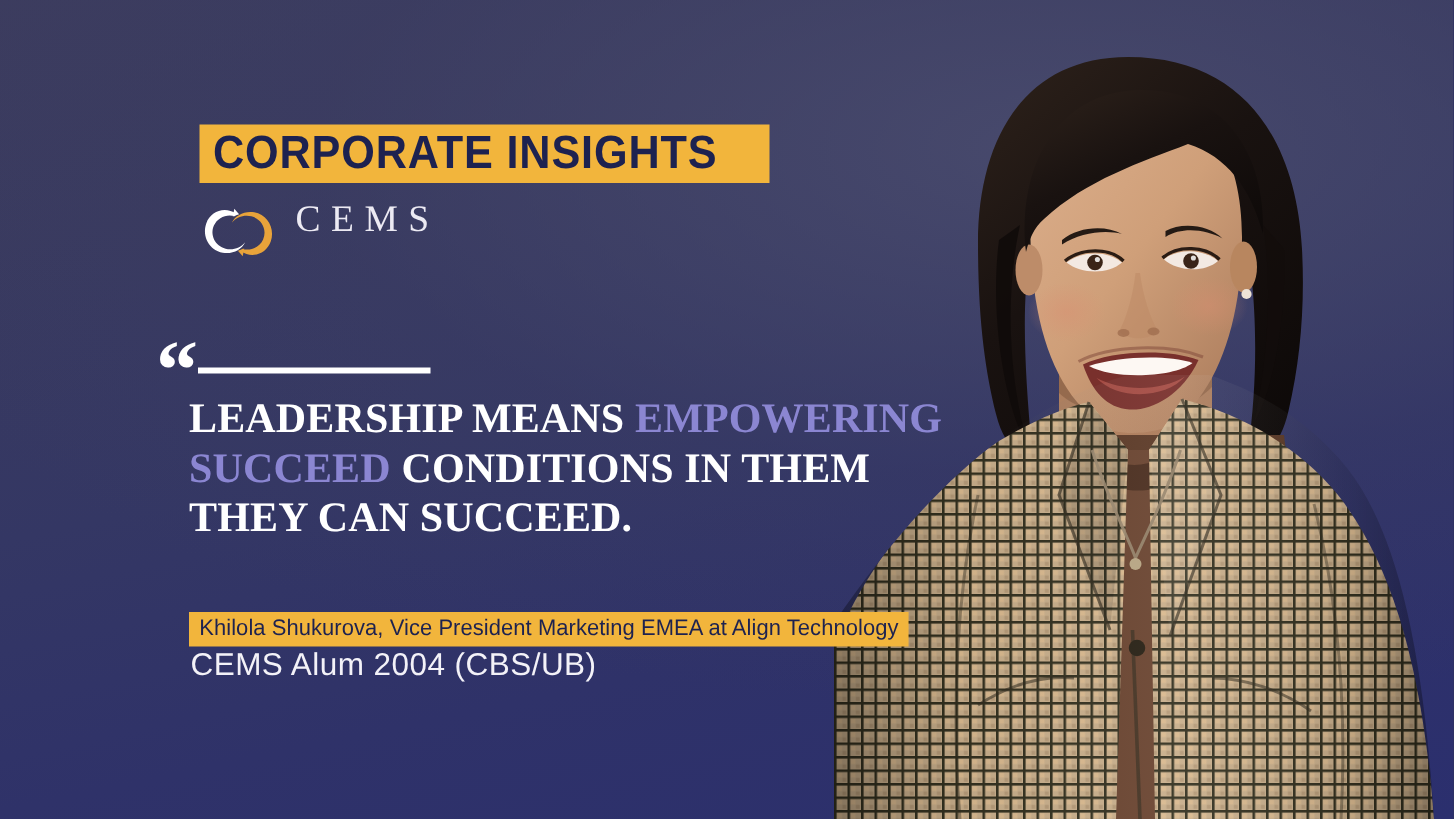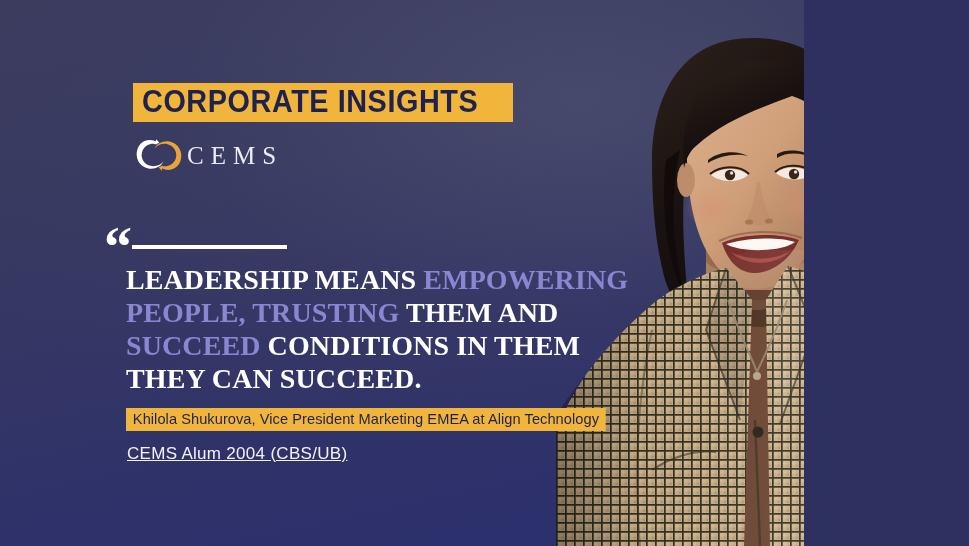--- a/index.html
+++ b/index.html
@@ -2,21 +2,21 @@
 <html><head>
 <meta charset="utf-8">
 <style>
   html,body{margin:0;padding:0;}
   body{
     width:969px;height:546px;overflow:hidden;
     font-family:"Liberation Sans", sans-serif;
     background:#2e3160;
   }
   .slide{
-    position:relative;width:804px;height:546px;overflow:hidden;
+    position:relative;width:969px;height:546px;overflow:hidden;
     background:
       radial-gradient(120% 95% at 72% 18%, rgba(74,76,110,0.85) 0%, rgba(60,62,100,0.35) 42%, rgba(45,48,104,0) 72%),
       linear-gradient(168deg, #3c3c5e 0%, #393a5f 22%, #343764 48%, #2f3269 72%, #2b2f6e 100%);
   }
 
   
   .portrait{
     position:absolute; left:556px; top:0; width:413px; height:546px;
     overflow:hidden; pointer-events:none;
   }
@@ -32,21 +32,21 @@
   .title-banner .txt{
     font-family:"Liberation Sans", sans-serif;
     font-weight:700; font-size:31px; letter-spacing:0.6px;
     color:#1d2250; white-space:nowrap;
     transform:scaleX(0.93); transform-origin:left center; display:inline-block;
   }
 
   
   .cems-logo{
     position:absolute; left:133px; top:134px;
-    display:flex; align-items:center; 
+    display:flex; align-items:flex-start; gap:10px;
   }
   .cems-mark{width:52px;height:42px;display:block;}
   .cems-word{
     font-family:"Liberation Serif", serif;
     font-size:25px; letter-spacing:7px; color:#eceaf3; font-weight:400;
     line-height:1; padding-left:2px;
   }
 
   
   .quote-wrap{position:absolute; left:104px; top:228px; width:560px;}
@@ -72,23 +72,23 @@
   
   .attrib{position:absolute; left:126px; top:408px;}
   .attrib-name{
     display:inline-block; background:#f2b53c; color:#1d2250;
     font-family:"Liberation Sans", sans-serif;
     font-size:15px; font-weight:400; letter-spacing:0.05px;
     padding:3px 7px 4px 7px; line-height:1.05; white-space:nowrap;
     transform:scaleX(0.975); transform-origin:left center;
   }
   .attrib-sub{
-    margin-top:14px; padding-left:1px;
+    margin-top:1px; padding-left:1px;
     color:#f3f2f8; font-family:"Liberation Sans", sans-serif;
-    font-size:17px; letter-spacing:0.3px; line-height:1.1; white-space:nowrap;text-decoration:underline;
+    font-size:21px; letter-spacing:0.3px; line-height:1.1; white-space:nowrap;
   }
 </style>
 </head>
 <body>
 
 <div class="slide">
 
   <div class="portrait">
     <svg viewBox="0 0 413 546" xmlns="http://www.w3.org/2000/svg" aria-hidden="true">
       <defs>
@@ -248,23 +248,20 @@
   <div class="quote-wrap">
     <div class="qmark-row">
       <span class="qmark">“</span>
       <span class="qrule"></span>
     </div>
     <div class="quote">
       <span class="lead">
         <span>LEADERSHIP MEANS </span><span class="hl">EMPOWERING</span>
       </span>
       <span class="lead">
-        <span class="hl">PEOPLE, TRUSTING </span><span>THEM AND</span>
-      </span>
-      <span class="lead">
         <span class="hl">SUCCEED </span><span>CONDITIONS IN THEM</span>
       </span>
       <span class="lead">
         <span>THEY CAN SUCCEED.</span>
       </span>
     </div>
   </div>
 
   <div class="attrib">
     <div class="attrib-name">Khilola Shukurova, Vice President Marketing EMEA at Align Technology</div>

